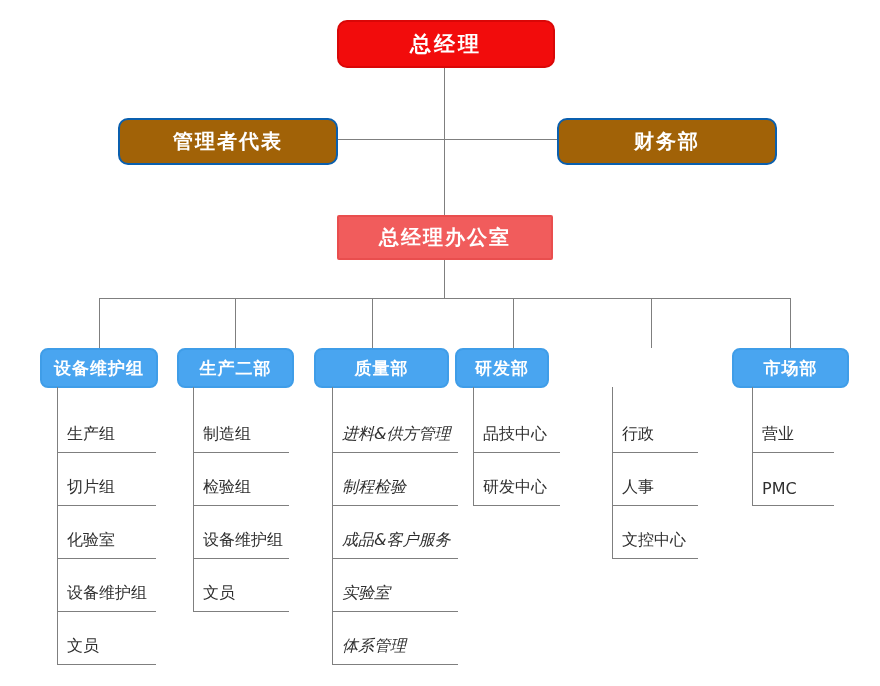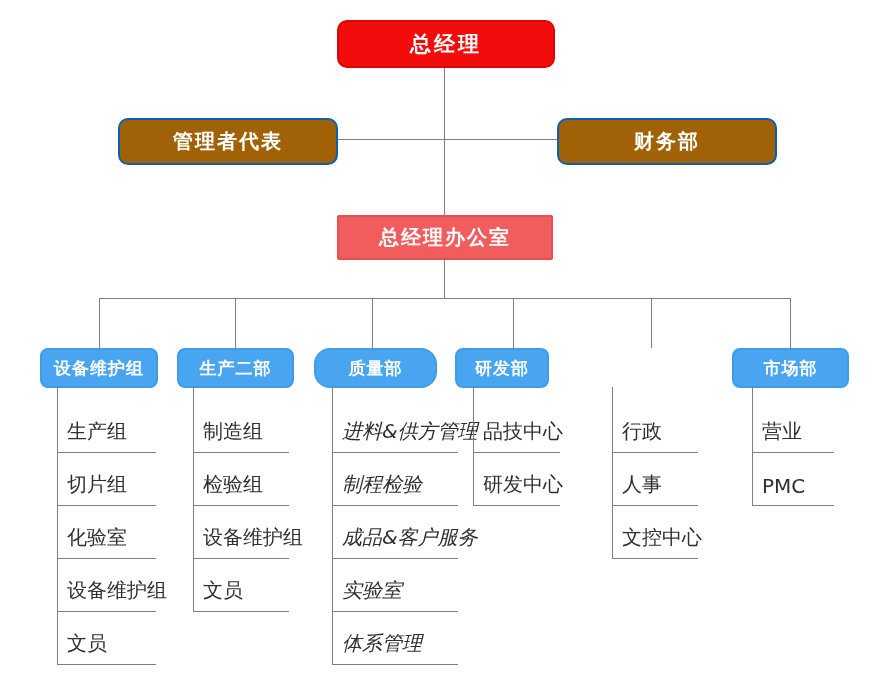--- a/index.html
+++ b/index.html
@@ -29,21 +29,21 @@
     background:#f15c5c;border:2px solid #e94e4e;border-radius:2px;
     font-size:20px;letter-spacing:2px;
   }
   .dept{
     top:348px;height:40px;
     background:#49a5f0;border:2px solid #3f9de8;border-radius:8px;
     font-size:17px;letter-spacing:1px;
   }
   .d1{left:40px;width:118px;}
   .d2{left:177px;width:117px;}
-  .d3{left:314px;width:123px;border-radius:16px;}
+  .d3{left:314px;width:135px;}
   .d4{left:455px;width:94px;}
   .d5{left:593px;width:117px;}
   .d6{left:732px;width:117px;}
 
   .hline,.vline{position:absolute;background:#7f7f7f;}
   .hline{height:1px;}
   .vline{width:1px;}
   .trunk1{left:444px;top:68px;height:147px;}
   .h-l2{left:334px;top:139px;width:223px;}
   .trunk2{left:444px;top:260px;height:38px;}
@@ -60,21 +60,21 @@
   .c1{left:57px;width:99px;}
   .c2{left:193px;width:96px;}
   .c3{left:332px;width:126px;font-style:italic;}
   .c4{left:473px;width:87px;}
   .c5{left:612px;width:86px;}
   .c6{left:752px;width:82px;}
   .cell{
     height:53px;display:flex;align-items:flex-end;
     padding:0 0 7px 9px;
     border-bottom:1px solid #7f7f7f;
-    font-size:20px;color:#2f2f2f;white-space:nowrap;
+    font-size:16px;color:#2f2f2f;white-space:nowrap;
   }
 </style>
 </head>
 <body>
 
 <div class="canvas">
 
   <div class="vline trunk1"></div>
   <div class="hline h-l2"></div>
   <div class="vline trunk2"></div>

